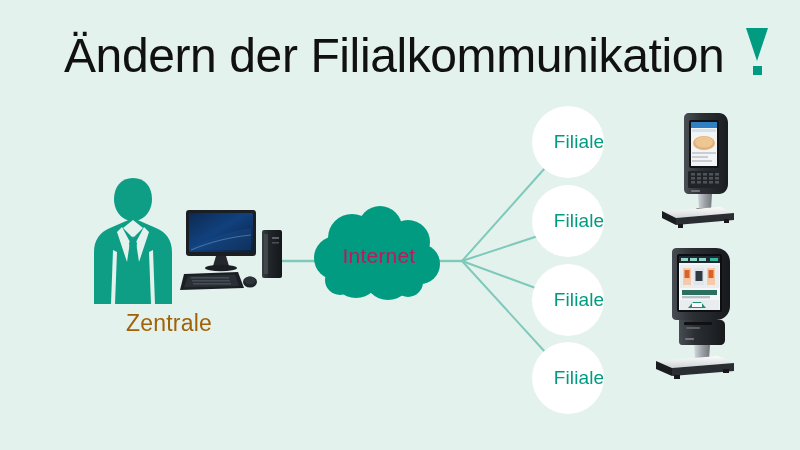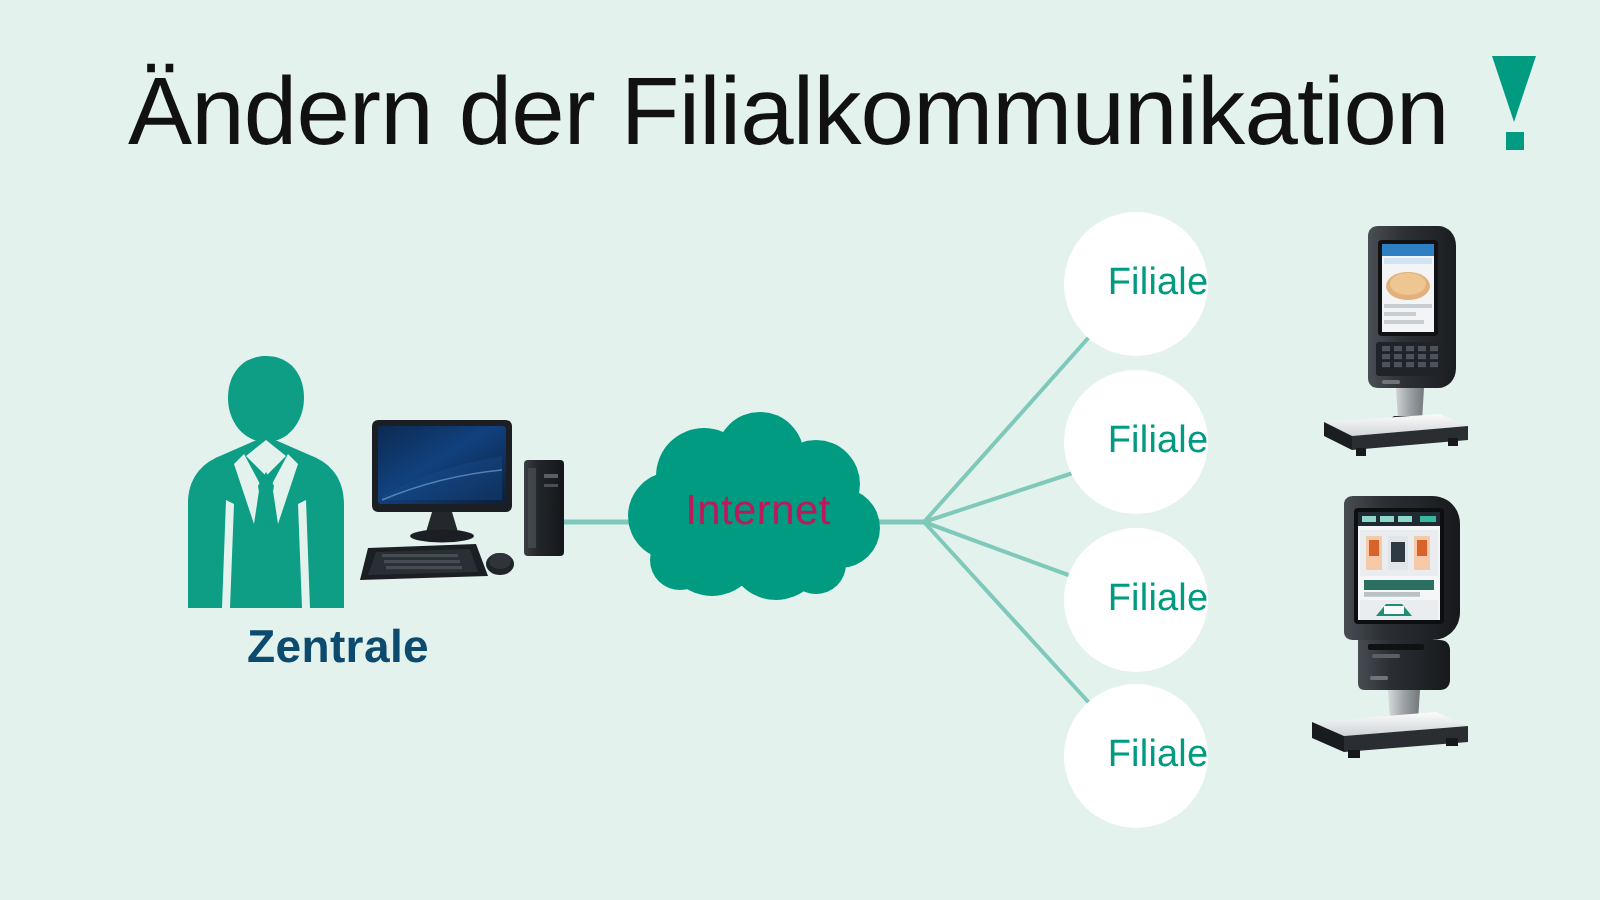--- a/index.html
+++ b/index.html
@@ -91,23 +91,22 @@
     width: 112px;
     height: 90px;
   }
   #zentrale-label {
     position: absolute;
     left: 0px;
     top: 134px;
     width: 170px;
     text-align: center;
     font-size: 23px;
-    color: #0c4a6e;
+    color: #a16207;
     letter-spacing: 0.2px;
-    font-weight: bold;
   }
 
   
   #cloud-node {
     position: absolute;
     left: 312px;
     top: 206px;
     width: 132px;
     height: 100px;
   }

